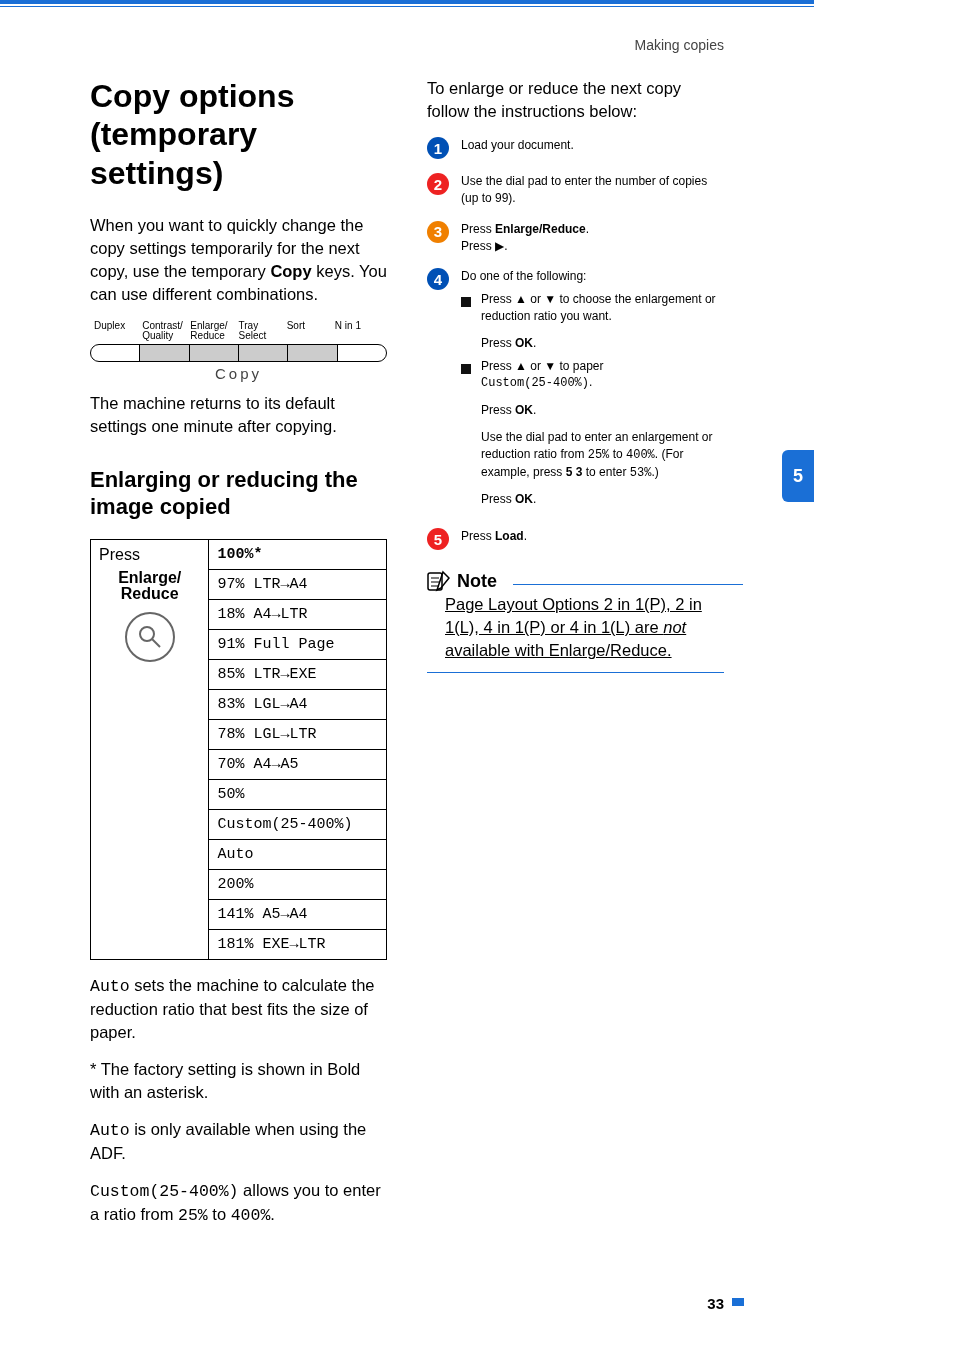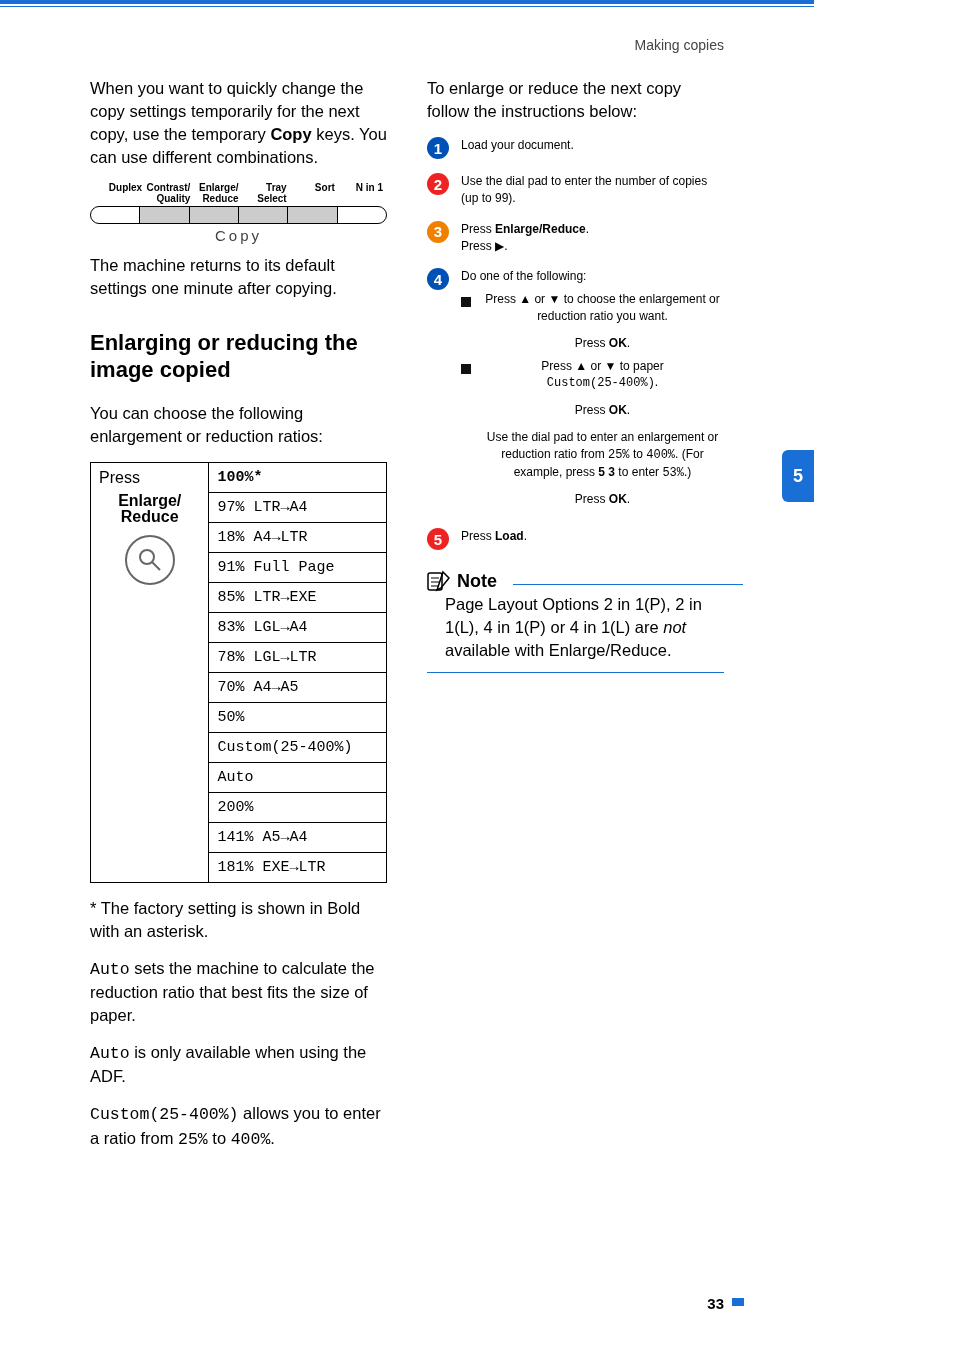--- a/index.html
+++ b/index.html
@@ -11,44 +11,44 @@
   .col{flex:1;min-width:0;}
   h1{font-size:32px;font-weight:bold;margin:0 0 22px 0;line-height:1.2;}
   h2{font-size:22px;font-weight:bold;margin:28px 0 6px 0;line-height:1.25;}
   .h2rule{display:block;margin-top:8px;margin-bottom:18px;}
   .h2rule .r1{height:4px;background:#1a6fd6;}
   .h2rule .r2{height:1px;background:#1a6fd6;margin-top:2px;}
   p{font-size:16.5px;line-height:1.4;margin:0 0 14px 0;}
   .mono{font-family:"Courier New",Courier,monospace;}
   .keys{display:block;margin:6px 0 10px 0;}
   .keylabels{display:flex;font-size:10px;justify-content:space-between;padding:0 4px;}
-  .keylabels span{flex:1;text-align:right;line-height:1.05;font-weight:bold;}
+  .keylabels span{flex:1;text-align:left;line-height:1.05;}
   .keyrow{display:flex;border:1px solid #000;border-radius:10px;height:16px;overflow:hidden;margin-top:2px;}
   .keyrow span{flex:1;border-right:1px solid #000;}
   .keyrow span.mid{background:#ccc;}
   .keyrow span:last-child{border-right:none;}
   .copyword{font-family:Arial;font-size:15px;letter-spacing:3px;text-align:center;margin-top:3px;color:#444;}
   table.ratios{width:100%;border-collapse:collapse;font-size:15px;margin:4px 0 14px 0;}
   table.ratios td{border:1px solid #000;padding:6px 8px;vertical-align:top;}
   table.ratios td.first{width:40%;}
   .presslabel{font-size:16px;margin-bottom:6px;}
   .enlargekey{text-align:center;font-weight:bold;font-size:16px;line-height:1.0;}
   .keyicon{margin:10px auto 0 auto;width:46px;height:46px;border:2px solid #666;border-radius:50%;display:flex;align-items:center;justify-content:center;color:#666;font-size:22px;}
   .stepnum{display:inline-flex;width:22px;height:22px;border-radius:50%;color:#fff;font-weight:bold;font-size:15px;align-items:center;justify-content:center;flex:none;margin-right:12px;}
   .c1{background:#0050b5;} .c2{background:#e22;}.c3{background:#f08000;}.c4{background:#0050b5;}.c5{background:#e22;}
   .step{display:flex;margin-bottom:14px;align-items:flex-start;}
   .step .body{flex:1;font-size:12px;line-height:1.4;}
   .sub{display:flex;align-items:flex-start;margin:6px 0 6px 0;}
   .sub .sq{width:10px;height:10px;background:#111;margin:6px 10px 0 0;flex:none;}
-  .sub .b{flex:1;text-align:center;}
+  .sub .b{flex:1;}
   .noteicon{display:inline-flex;align-items:center;gap:6px;font-weight:bold;font-size:18px;margin:6px 0 4px 0;}
   .noteicon svg{flex:none;}
   .notetop{height:1px;background:#1a6fd6;width:230px;margin-top:-12px;margin-left:86px;margin-bottom:8px;}
   .notebot{height:1px;background:#1a6fd6;width:100%;margin-top:10px;}
-  .notebox{padding:0 0 0 18px;}
+  .notebox{padding:0 0 0 18px;text-decoration:underline;}
   .pagetab{position:absolute;right:0;top:450px;width:32px;height:52px;background:#1a6fd6;border-radius:6px 0 0 6px;color:#fff;display:flex;align-items:center;justify-content:center;font-size:18px;font-weight:bold;}
   .pagenum{position:absolute;right:90px;bottom:36px;font-size:15px;font-weight:bold;}
   .pagenum-tick{position:absolute;right:70px;bottom:42px;width:12px;height:8px;background:#1a6fd6;}
   em.it{font-style:italic;}
   b{font-weight:bold;}
   .arrow{font-family:inherit;}
 </style>
 </head>
 <body>
 
@@ -56,20 +56,24 @@
   <div class="topbar"></div>
   <div class="thinline"></div>
 
   <div class="breadcrumb">Making copies</div>
 
   <div class="pagetab">5</div>
 
   <div class="columns">
 
     <div class="col">
+      <h1>
+        <span>Copy options</span><br>
+        <span>(temporary settings)</span>
+      </h1>
 
       <p>
         <span>When you want to quickly change the copy settings temporarily for the next copy, use the temporary </span><b>Copy</b><span> keys. You can use different combinations.</span>
       </p>
 
       <div class="keys">
         <div class="keylabels">
           <span>Duplex</span>
           <span><span>Contrast/</span><br><span>Quality</span></span>
           <span><span>Enlarge/</span><br><span>Reduce</span></span>
@@ -86,21 +90,20 @@
             <span></span>
         </div>
         <div class="copyword">Copy</div>
       </div>
 
       <p>The machine returns to its default settings one minute after copying.</p>
 
       <h2>Enlarging or reducing the image copied</h2>
       <span class="h2rule"><span class="r1"></span><span class="r2"></span></span>
 
-      <p>You can choose the following enlargement or reduction ratios:</p>
 
       <table class="ratios">
         <tbody>
             <tr>
           <td class="first" rowspan="14">
             <div class="presslabel">Press</div>
             <div class="enlargekey">
               <span>Enlarge/</span><br><span>Reduce</span>
               <div class="keyicon">
                 <svg width="28" height="28" viewBox="0 0 28 28">
@@ -147,25 +150,25 @@
             </tr>
         <tr>
               <td class="mono">141% A5→A4</td>
             </tr>
         <tr>
               <td class="mono">181% EXE→LTR</td>
             </tr>
       </tbody>
         </table>
 
+      <p>
+        <span class="mono">Auto</span><span> sets the machine to calculate the reduction ratio that best fits the size of paper.</span>
+      </p>
+
       <p>* The factory setting is shown in Bold with an asterisk.</p>
-
-      <p>
-        <span class="mono">Auto</span><span> sets the machine to calculate the reduction ratio that best fits the size of paper.</span>
-      </p>
       <p>
         <span class="mono">Auto</span><span> is only available when using the ADF.</span>
       </p>
       <p>
         <span class="mono">Custom(25-400%)</span><span> allows you to enter a ratio from </span><span class="mono">25%</span><span> to </span><span class="mono">400%</span><span>.</span>
       </p>
     </div>
 
     <div class="col">
       <p>To enlarge or reduce the next copy follow the instructions below:</p>

